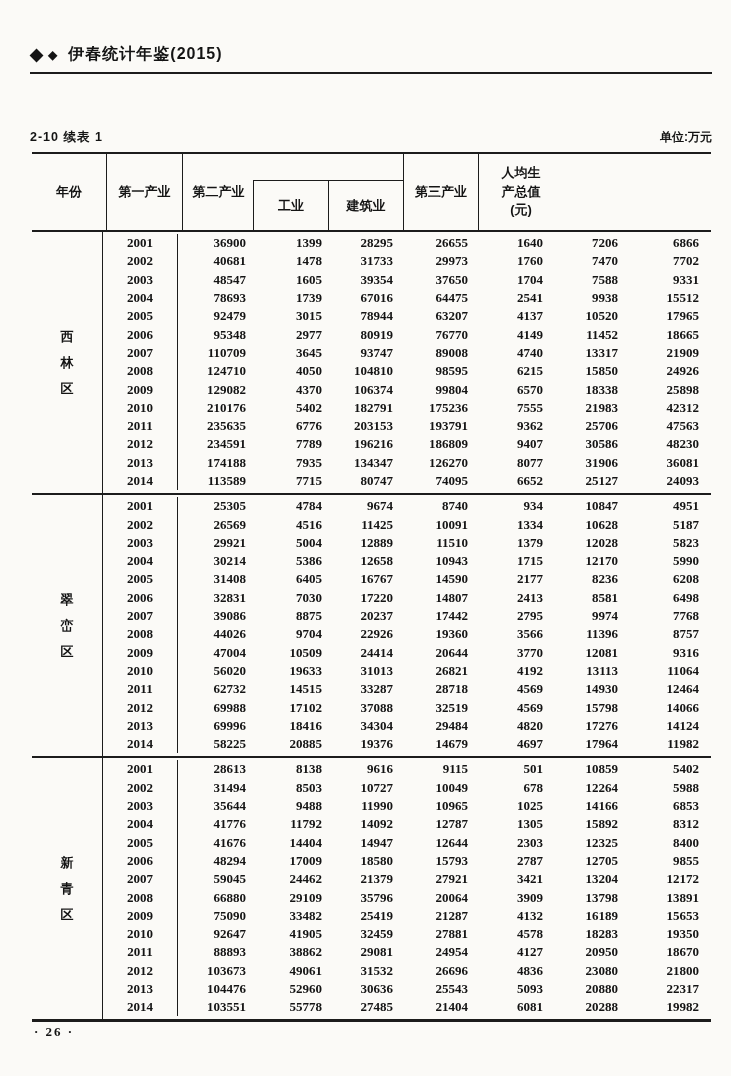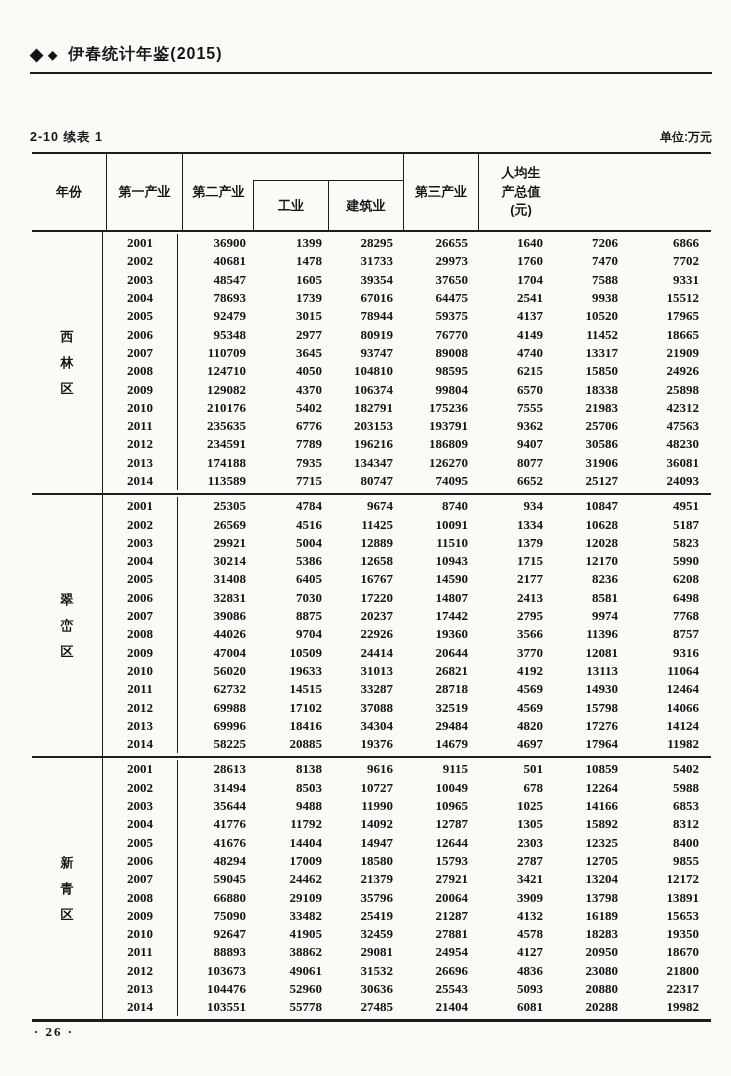--- a/index.html
+++ b/index.html
@@ -192,21 +192,21 @@
               <div class="cell-num">64475</div>
               <div class="cell-num">2541</div>
               <div class="cell-num">9938</div>
               <div class="cell-num cell-percap">15512</div>
             </div>
             <div class="row">
               <div class="cell-year">2005</div>
               <div class="cell-num">92479</div>
               <div class="cell-num">3015</div>
               <div class="cell-num">78944</div>
-              <div class="cell-num">59375</div>
+              <div class="cell-num">63207</div>
               <div class="cell-num">4137</div>
               <div class="cell-num">10520</div>
               <div class="cell-num cell-percap">17965</div>
             </div>
             <div class="row">
               <div class="cell-year">2006</div>
               <div class="cell-num">95348</div>
               <div class="cell-num">2977</div>
               <div class="cell-num">80919</div>
               <div class="cell-num">76770</div>

